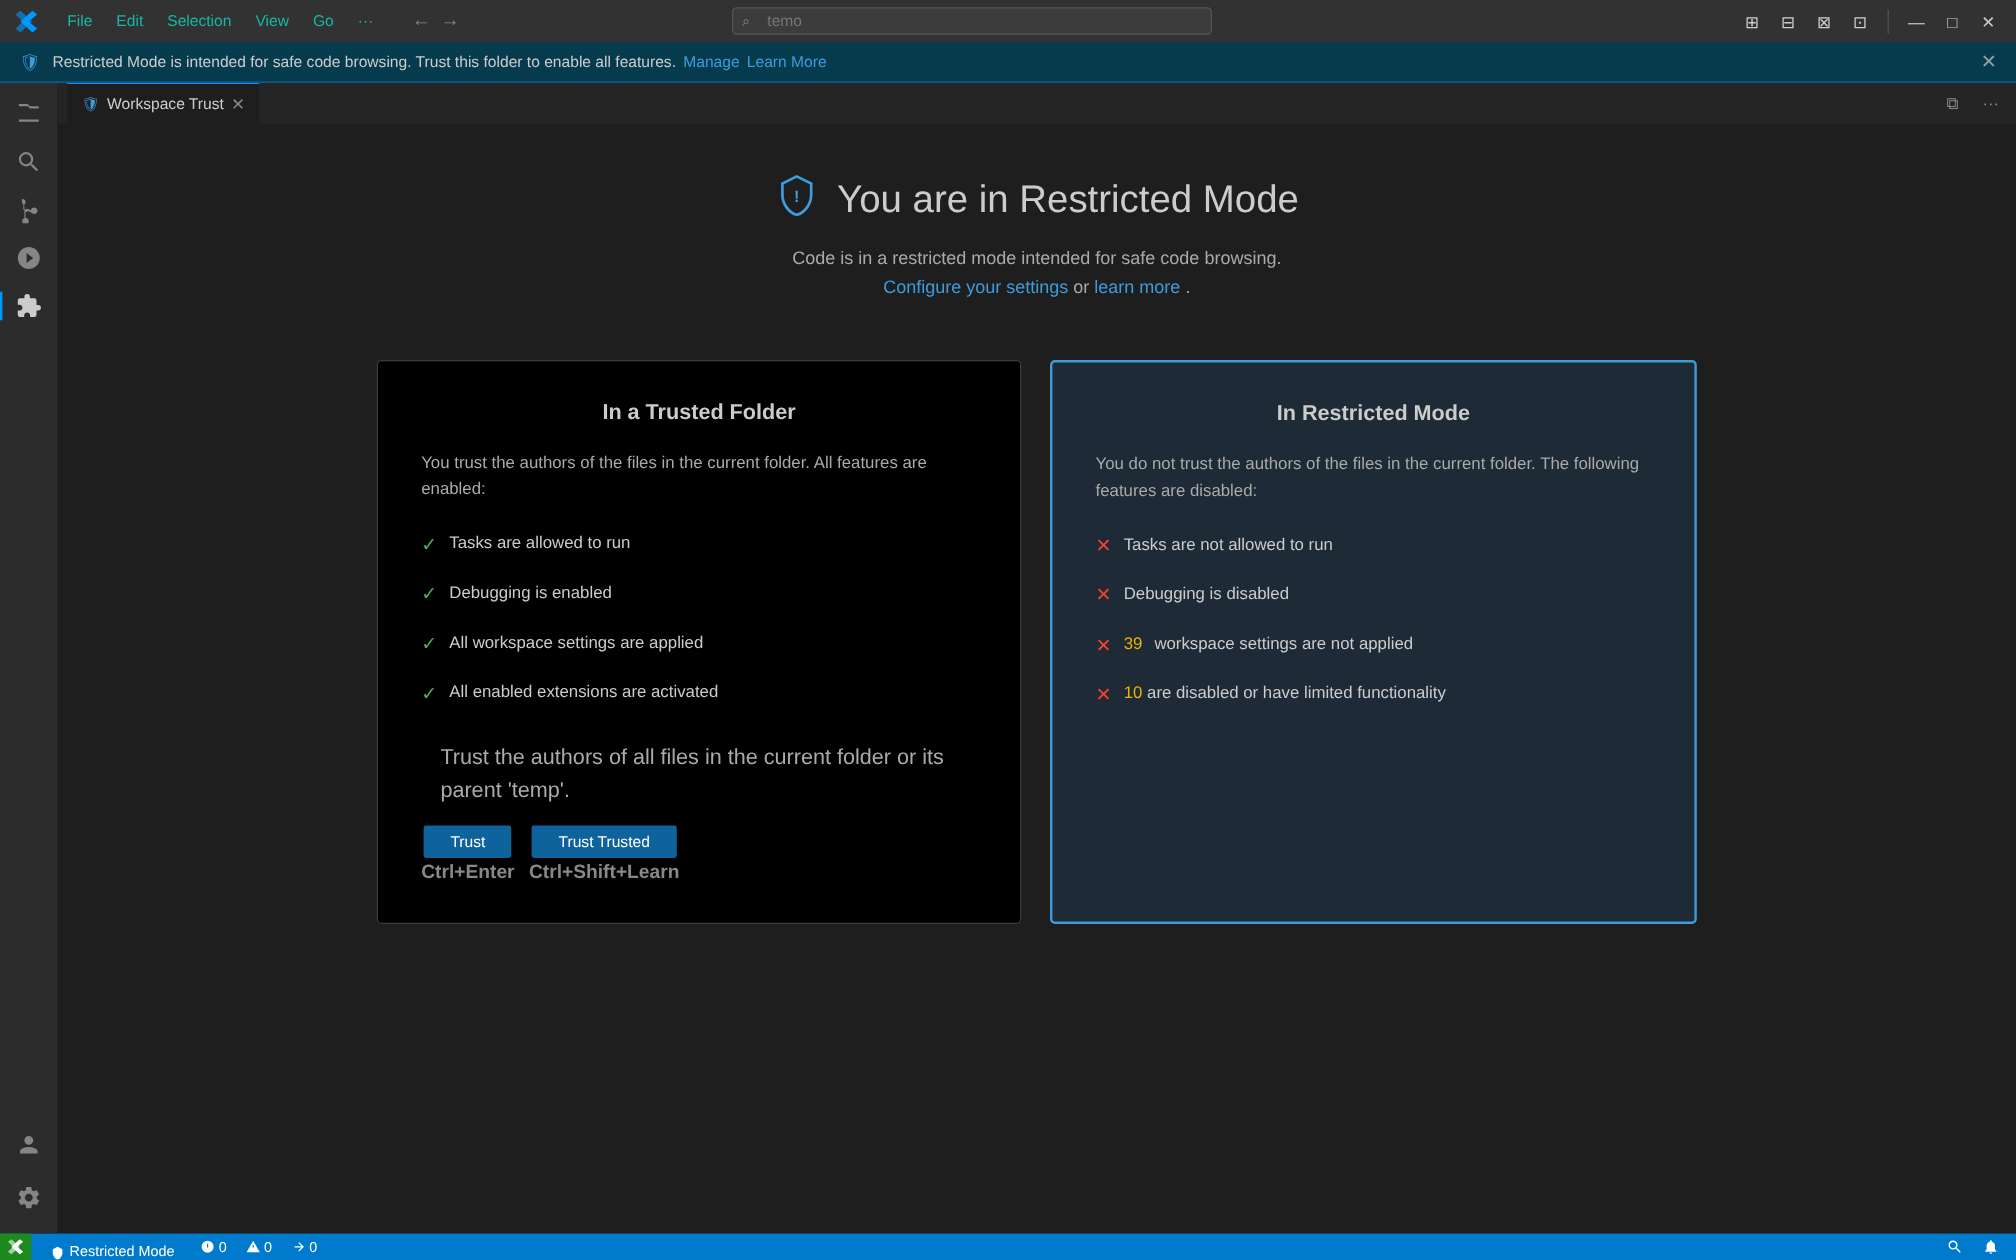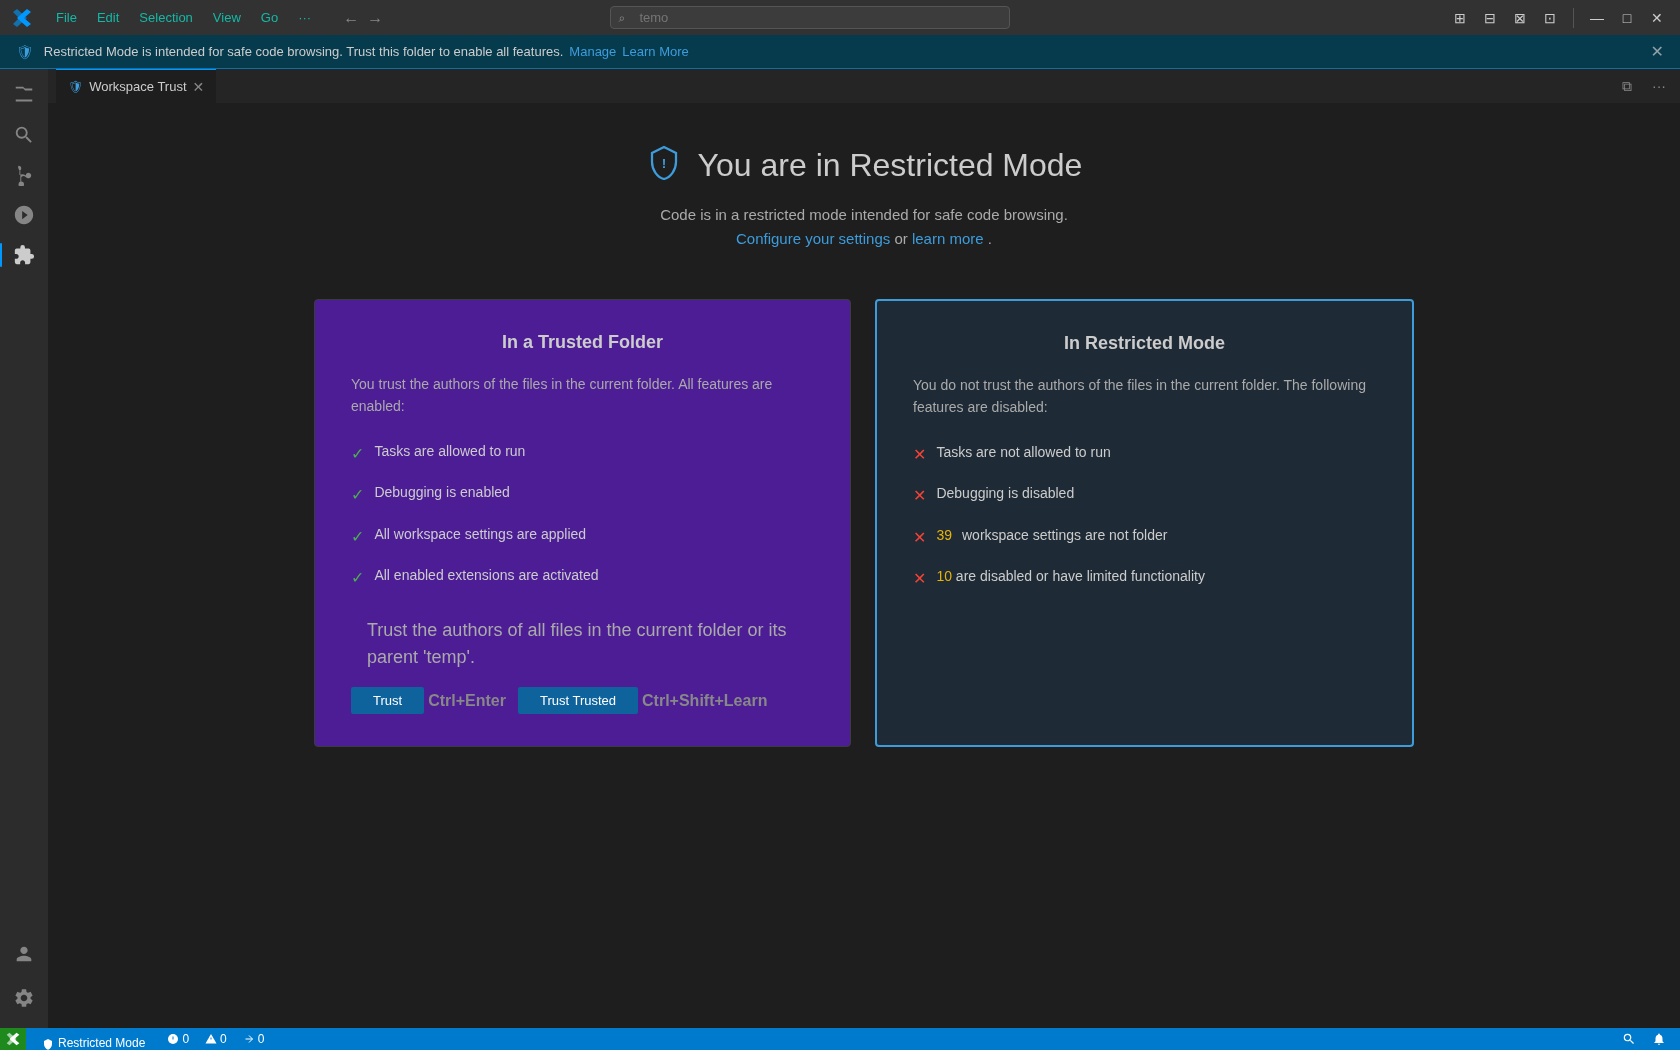--- a/index.html
+++ b/index.html
@@ -271,21 +271,21 @@
     
     .cards-container {
       display: flex;
       gap: 24px;
       width: 100%;
       max-width: 1100px;
     }
 
     .card {
       flex: 1;
-      background: #4c1d95;
+      background: #000000;
       border: 1px solid #3c3c3c;
       border-radius: 4px;
       padding: 32px 36px;
     }
     .card.highlighted {
       border: 2px solid #3d9cdb;
       background: #1e2a35;
     }
     .card h2 {
       font-size: 18px;
@@ -352,21 +352,21 @@
       color: #888;
       text-align: center;
       font-weight: bold;
     }
     .buttons-group {
       display: flex;
       gap: 12px;
     }
     .button-wrap {
       display: flex;
-      flex-direction: row;
+      flex-direction: column;
       align-items: center;
       gap: 4px;
     }
 
     
     .status-bar {
       background: #007acc;
       height: 22px;
       display: flex;
       align-items: center;
@@ -588,21 +588,21 @@
               <span class="x-icon">✕</span>
               <span>Tasks are not allowed to run</span>
             </li>
             <li>
               <span class="x-icon">✕</span>
               <span>Debugging is disabled</span>
             </li>
             <li>
               <span class="x-icon">✕</span>
               <a class="link-text">39</a>
-                <span> workspace settings are not folder</span>
+                <span> workspace settings are not applied</span>
             </li>
             <li>
               <span class="x-icon">✕</span>
               <span><a class="link-text">10</a><span> are disabled or have limited functionality</span></span>
             </li>
           </ul>
         </div>
 
       </div>
 

